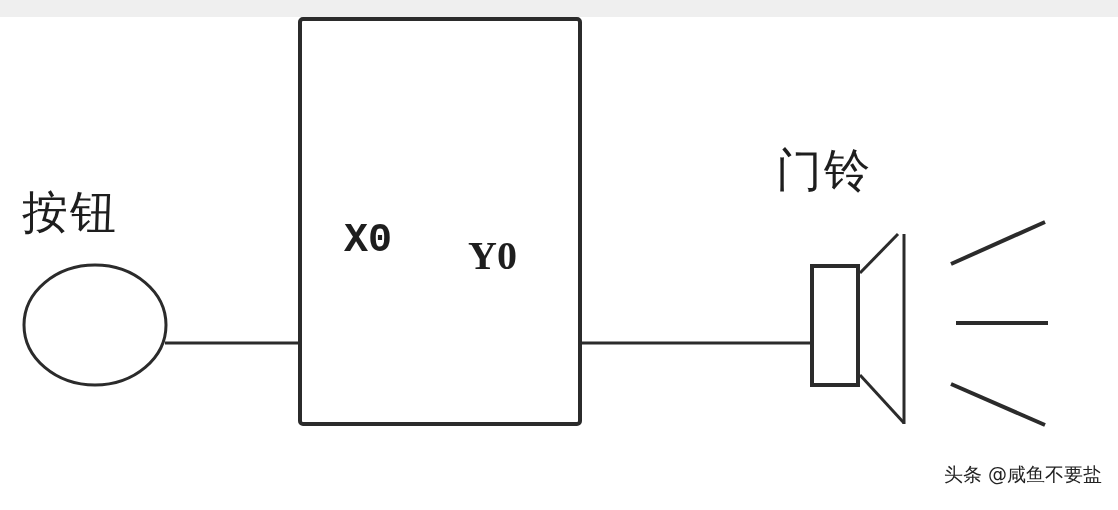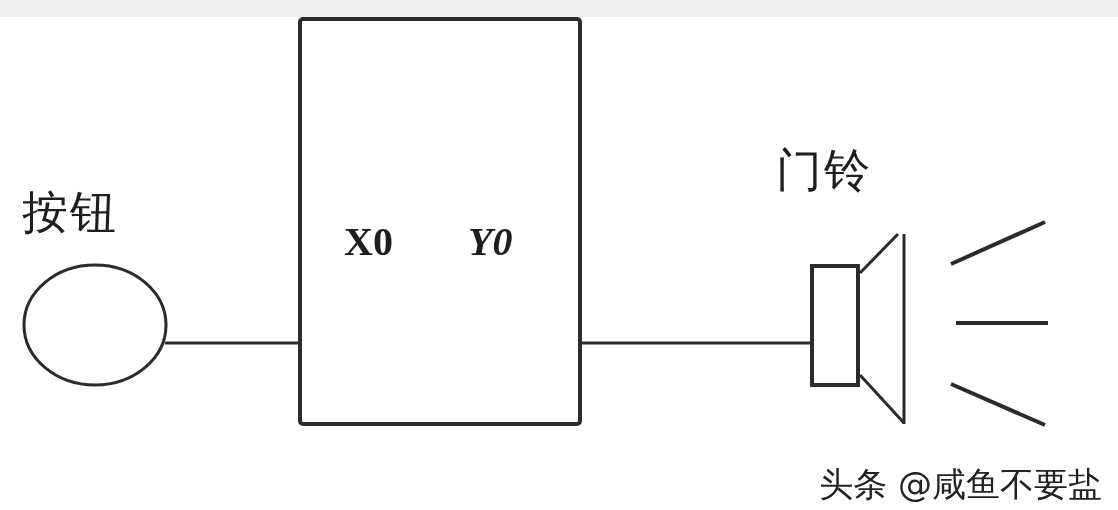--- a/index.html
+++ b/index.html
@@ -20,21 +20,21 @@
       font-family: "DejaVu Serif", "Liberation Serif", serif;
       font-size: 46px; letter-spacing: 2px;
     }
     .io-label {
       font-family: "Liberation Serif", "DejaVu Serif", serif;
       font-weight: bold; font-size: 40px;
     }
     .watermark {
       position: absolute; right: 16px; top: 462px;
       font-family: "DejaVu Sans", "Liberation Sans", sans-serif;
-      font-size: 34px; color: #222222;
+      font-size: 19px; color: #222222;
       text-shadow: 0 0 2px #ffffff, 0 0 2px #ffffff;
     }
   </style>
 </head>
 <body>
 
 <div class="topbar"></div>
 
 <svg class="diagram" width="1118" height="510" viewBox="0 0 1118 510">
 
@@ -54,16 +54,16 @@
   </g>
 
   <g>
     <line x1="951" y1="264" x2="1045" y2="222" stroke="#2b2b2b" stroke-width="4"></line>
     <line x1="956" y1="323" x2="1048" y2="323" stroke="#2b2b2b" stroke-width="4"></line>
     <line x1="951" y1="384" x2="1045" y2="425" stroke="#2b2b2b" stroke-width="4"></line>
   </g>
 </svg>
 
 <div class="label cn-label" style="left:22px; top:164px;margin-top:18px;">按钮</div>
-<div class="label io-label" style="left:344px; top:218px;">X0</div>
-<div class="label io-label" style="left:468px; top:218px;font-style:italic;">Y0</div>
+<div class="label io-label" style="left:344px; top:218px;font-family:Liberation Mono, monospace;">X0</div>
+<div class="label io-label" style="left:468px; top:232px;">Y0</div>
 <div class="label cn-label" style="left:776px; top:140px;">门铃</div>
 <div class="watermark">头条 @咸鱼不要盐</div>
 
 </body></html>

